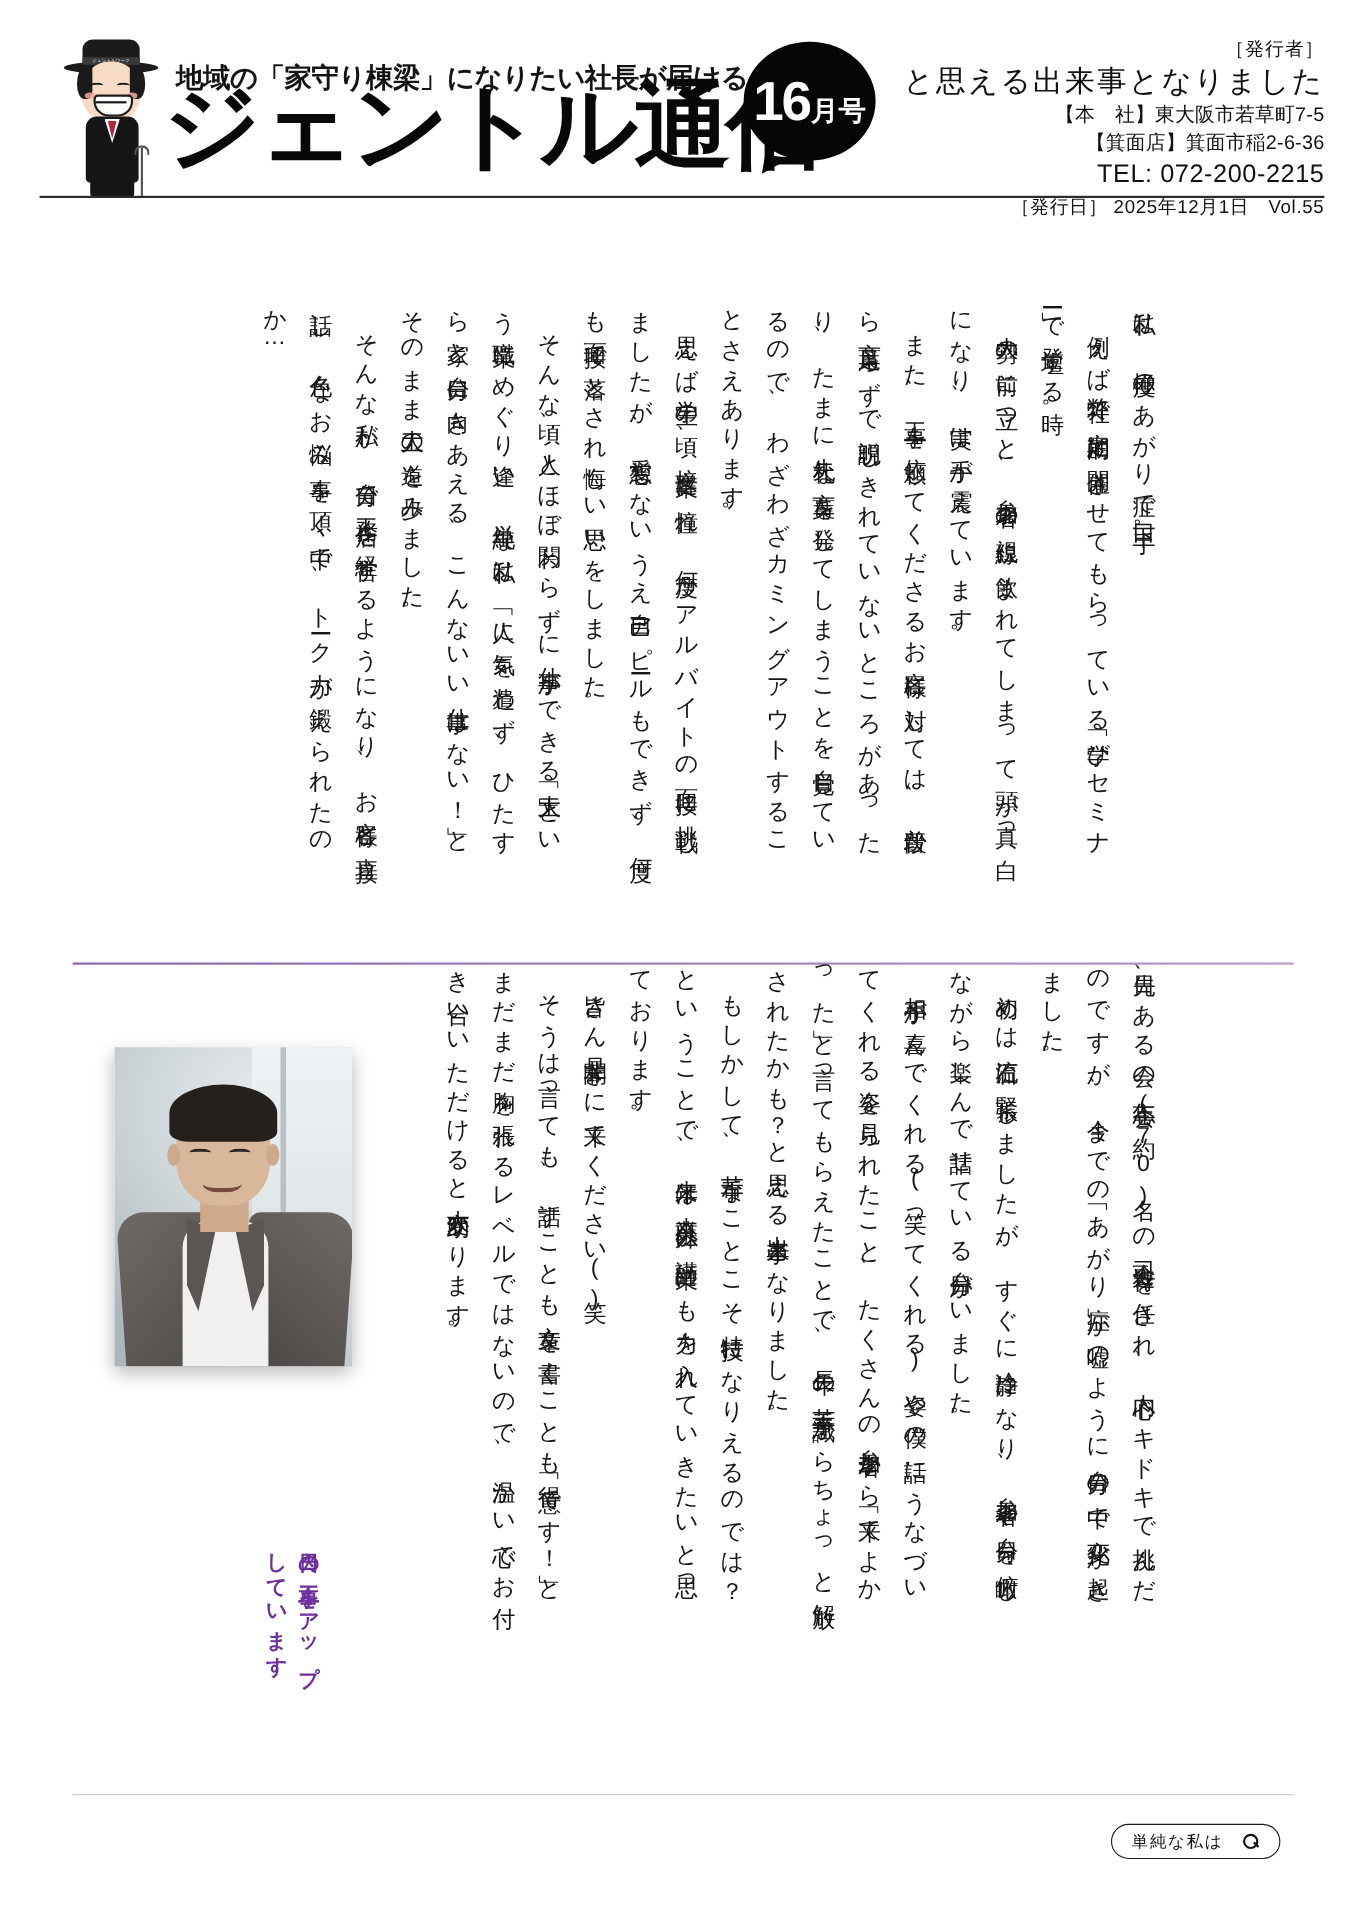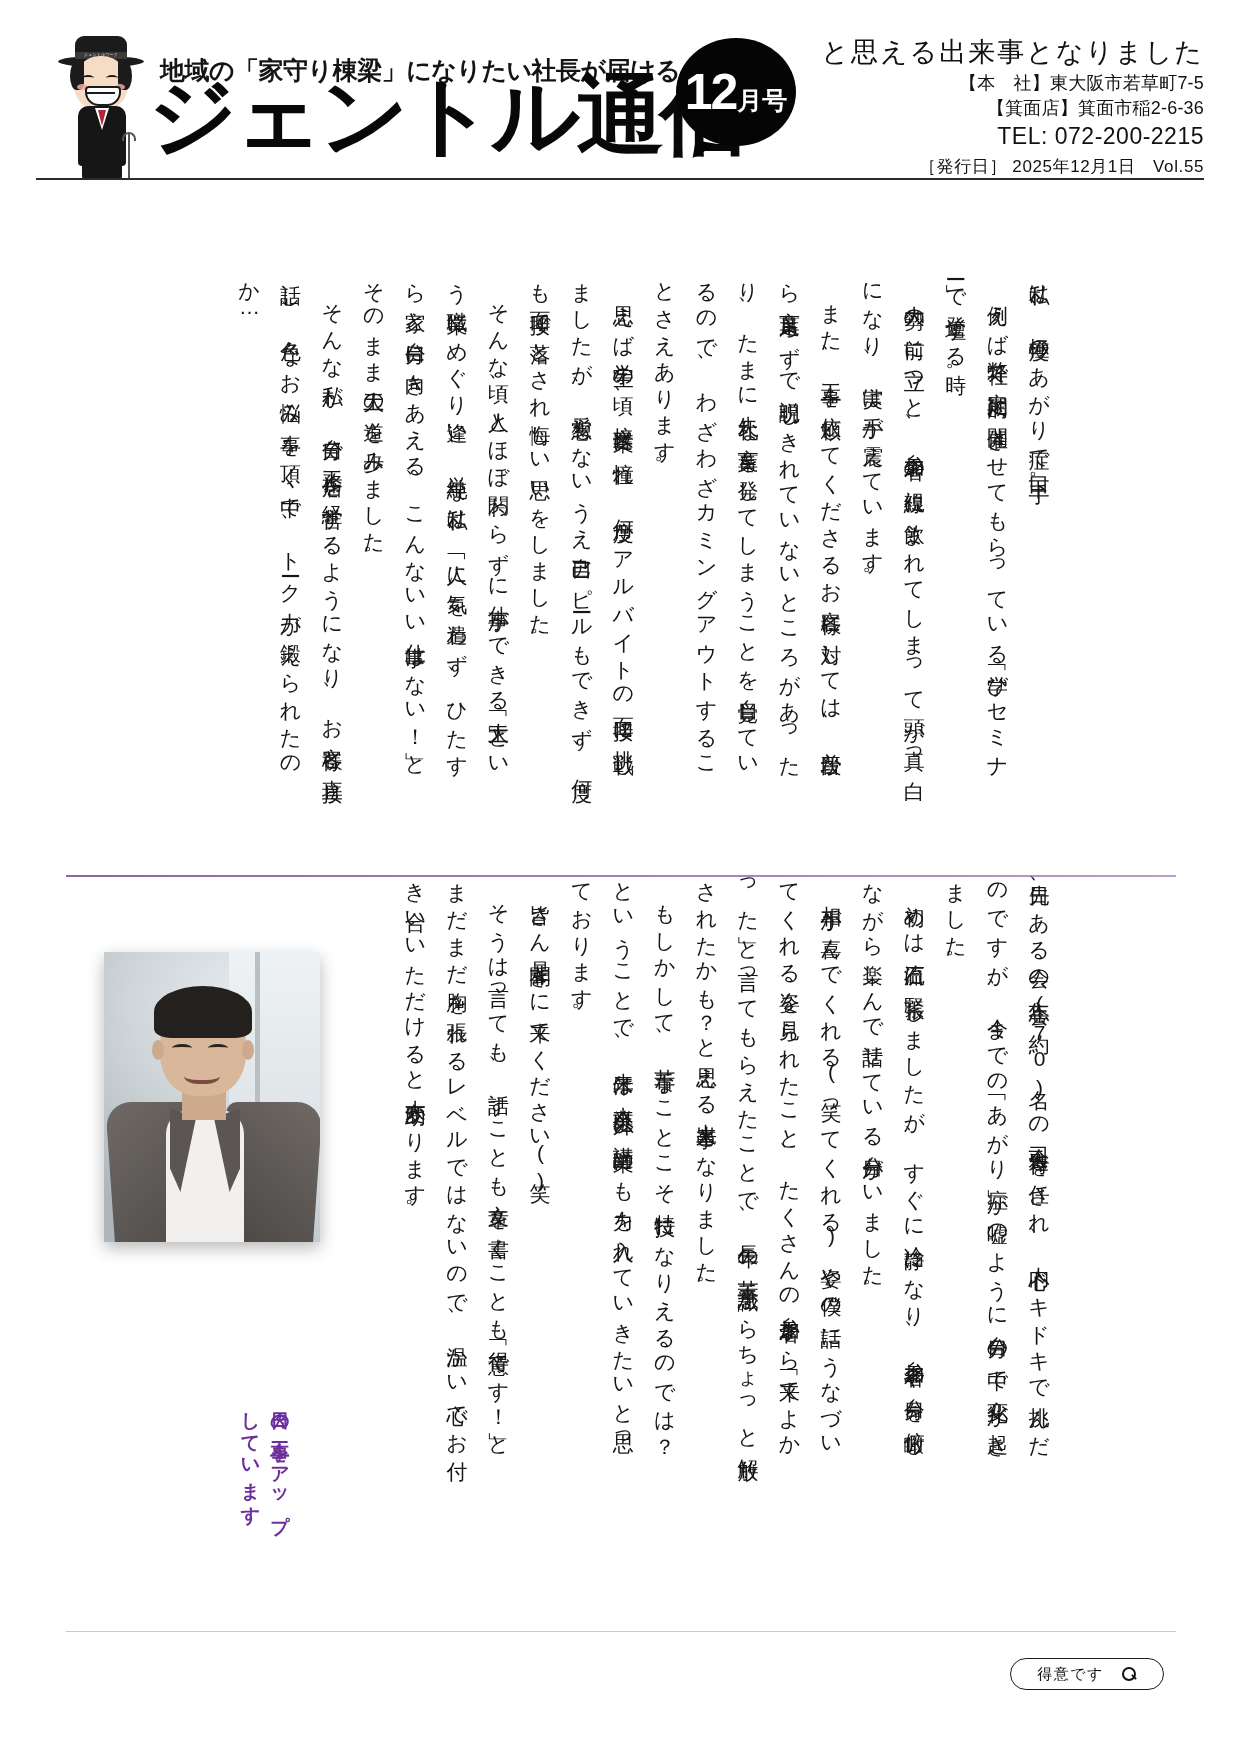--- a/index.html
+++ b/index.html
@@ -417,26 +417,27 @@
       <div class="legs"></div>
       <div class="cane-top"></div>
       <div class="cane"></div>
     </div>
 
     <div class="tagline">地域の「家守り棟梁」になりたい社長が届ける...</div>
     <div class="wordmark">ジェントル通信</div>
 
     <div class="issue-bubble">
       <span class="issue-inner">
-        <span class="issue-num">12</span>
+        <span class="issue-num">16</span>
         <span class="issue-suffix">月号</span>
       </span>
     </div>
 
     <div class="pubinfo">
+      <div class="pub-label">［発行者］</div>
       <div class="pub-company">と思える出来事となりました</div>
       <div class="pub-addr">【本　社】東大阪市若草町7-5</div>
       <div class="pub-addr">【箕面店】箕面市稲2-6-36</div>
       <div class="pub-tel">TEL: 072-200-2215</div>
       <div class="pub-date">［発行日］ 2025年12月1日　Vol.55</div>
     </div>
 
     <div class="mast-rule"></div>
   </div>
 
@@ -480,17 +481,17 @@
   </div>
 
   <div class="qr">
     <div class="qr-grid" id="qr-grid"><i></i><i></i><i></i><i></i><i></i><i></i><i></i><i style="background: rgb(255, 255, 255);"></i><i></i><i></i><i></i><i></i><i style="background: rgb(255, 255, 255);"></i><i style="background: rgb(255, 255, 255);"></i><i style="background: rgb(255, 255, 255);"></i><i style="background: rgb(255, 255, 255);"></i><i></i><i></i><i style="background: rgb(255, 255, 255);"></i><i></i><i></i><i style="background: rgb(255, 255, 255);"></i><i></i><i></i><i></i><i></i><i></i><i></i><i></i><i></i><i style="background: rgb(255, 255, 255);"></i><i style="background: rgb(255, 255, 255);"></i><i style="background: rgb(255, 255, 255);"></i><i style="background: rgb(255, 255, 255);"></i><i style="background: rgb(255, 255, 255);"></i><i></i><i style="background: rgb(255, 255, 255);"></i><i style="background: rgb(255, 255, 255);"></i><i style="background: rgb(255, 255, 255);"></i><i style="background: rgb(255, 255, 255);"></i><i></i><i></i><i style="background: rgb(255, 255, 255);"></i><i style="background: rgb(255, 255, 255);"></i><i></i><i style="background: rgb(255, 255, 255);"></i><i style="background: rgb(255, 255, 255);"></i><i></i><i></i><i></i><i style="background: rgb(255, 255, 255);"></i><i></i><i style="background: rgb(255, 255, 255);"></i><i style="background: rgb(255, 255, 255);"></i><i style="background: rgb(255, 255, 255);"></i><i style="background: rgb(255, 255, 255);"></i><i style="background: rgb(255, 255, 255);"></i><i></i><i></i><i style="background: rgb(255, 255, 255);"></i><i></i><i></i><i></i><i style="background: rgb(255, 255, 255);"></i><i></i><i style="background: rgb(255, 255, 255);"></i><i></i><i></i><i></i><i></i><i></i><i style="background: rgb(255, 255, 255);"></i><i></i><i style="background: rgb(255, 255, 255);"></i><i></i><i style="background: rgb(255, 255, 255);"></i><i style="background: rgb(255, 255, 255);"></i><i></i><i style="background: rgb(255, 255, 255);"></i><i style="background: rgb(255, 255, 255);"></i><i></i><i style="background: rgb(255, 255, 255);"></i><i></i><i></i><i></i><i style="background: rgb(255, 255, 255);"></i><i></i><i></i><i style="background: rgb(255, 255, 255);"></i><i></i><i></i><i></i><i style="background: rgb(255, 255, 255);"></i><i></i><i style="background: rgb(255, 255, 255);"></i><i></i><i></i><i></i><i></i><i></i><i></i><i style="background: rgb(255, 255, 255);"></i><i style="background: rgb(255, 255, 255);"></i><i style="background: rgb(255, 255, 255);"></i><i></i><i style="background: rgb(255, 255, 255);"></i><i style="background: rgb(255, 255, 255);"></i><i></i><i style="background: rgb(255, 255, 255);"></i><i></i><i style="background: rgb(255, 255, 255);"></i><i></i><i></i><i></i><i style="background: rgb(255, 255, 255);"></i><i></i><i></i><i style="background: rgb(255, 255, 255);"></i><i></i><i></i><i></i><i style="background: rgb(255, 255, 255);"></i><i></i><i style="background: rgb(255, 255, 255);"></i><i></i><i style="background: rgb(255, 255, 255);"></i><i></i><i></i><i style="background: rgb(255, 255, 255);"></i><i style="background: rgb(255, 255, 255);"></i><i></i><i></i><i></i><i></i><i style="background: rgb(255, 255, 255);"></i><i></i><i></i><i style="background: rgb(255, 255, 255);"></i><i></i><i style="background: rgb(255, 255, 255);"></i><i></i><i></i><i></i><i style="background: rgb(255, 255, 255);"></i><i></i><i></i><i style="background: rgb(255, 255, 255);"></i><i style="background: rgb(255, 255, 255);"></i><i style="background: rgb(255, 255, 255);"></i><i style="background: rgb(255, 255, 255);"></i><i style="background: rgb(255, 255, 255);"></i><i></i><i style="background: rgb(255, 255, 255);"></i><i></i><i style="background: rgb(255, 255, 255);"></i><i></i><i style="background: rgb(255, 255, 255);"></i><i></i><i style="background: rgb(255, 255, 255);"></i><i style="background: rgb(255, 255, 255);"></i><i></i><i style="background: rgb(255, 255, 255);"></i><i style="background: rgb(255, 255, 255);"></i><i></i><i style="background: rgb(255, 255, 255);"></i><i></i><i style="background: rgb(255, 255, 255);"></i><i></i><i style="background: rgb(255, 255, 255);"></i><i style="background: rgb(255, 255, 255);"></i><i style="background: rgb(255, 255, 255);"></i><i style="background: rgb(255, 255, 255);"></i><i style="background: rgb(255, 255, 255);"></i><i></i><i></i><i></i><i></i><i></i><i></i><i></i><i></i><i style="background: rgb(255, 255, 255);"></i><i></i><i style="background: rgb(255, 255, 255);"></i><i></i><i></i><i></i><i style="background: rgb(255, 255, 255);"></i><i style="background: rgb(255, 255, 255);"></i><i style="background: rgb(255, 255, 255);"></i><i style="background: rgb(255, 255, 255);"></i><i style="background: rgb(255, 255, 255);"></i><i style="background: rgb(255, 255, 255);"></i><i></i><i style="background: rgb(255, 255, 255);"></i><i style="background: rgb(255, 255, 255);"></i><i></i><i></i><i></i><i></i><i></i><i></i><i></i><i style="background: rgb(255, 255, 255);"></i><i style="background: rgb(255, 255, 255);"></i><i style="background: rgb(255, 255, 255);"></i><i style="background: rgb(255, 255, 255);"></i><i style="background: rgb(255, 255, 255);"></i><i style="background: rgb(255, 255, 255);"></i><i style="background: rgb(255, 255, 255);"></i><i style="background: rgb(255, 255, 255);"></i><i></i><i></i><i></i><i style="background: rgb(255, 255, 255);"></i><i style="background: rgb(255, 255, 255);"></i><i style="background: rgb(255, 255, 255);"></i><i></i><i style="background: rgb(255, 255, 255);"></i><i></i><i style="background: rgb(255, 255, 255);"></i><i style="background: rgb(255, 255, 255);"></i><i style="background: rgb(255, 255, 255);"></i><i style="background: rgb(255, 255, 255);"></i><i style="background: rgb(255, 255, 255);"></i><i style="background: rgb(255, 255, 255);"></i><i style="background: rgb(255, 255, 255);"></i><i style="background: rgb(255, 255, 255);"></i><i style="background: rgb(255, 255, 255);"></i><i style="background: rgb(255, 255, 255);"></i><i style="background: rgb(255, 255, 255);"></i><i style="background: rgb(255, 255, 255);"></i><i></i><i></i><i></i><i style="background: rgb(255, 255, 255);"></i><i style="background: rgb(255, 255, 255);"></i><i style="background: rgb(255, 255, 255);"></i><i></i><i></i><i style="background: rgb(255, 255, 255);"></i><i></i><i style="background: rgb(255, 255, 255);"></i><i style="background: rgb(255, 255, 255);"></i><i style="background: rgb(255, 255, 255);"></i><i style="background: rgb(255, 255, 255);"></i><i></i><i style="background: rgb(255, 255, 255);"></i><i></i><i style="background: rgb(255, 255, 255);"></i><i></i><i></i><i></i><i></i><i style="background: rgb(255, 255, 255);"></i><i style="background: rgb(255, 255, 255);"></i><i></i><i></i><i style="background: rgb(255, 255, 255);"></i><i></i><i></i><i style="background: rgb(255, 255, 255);"></i><i></i><i></i><i style="background: rgb(255, 255, 255);"></i><i></i><i></i><i></i><i></i><i style="background: rgb(255, 255, 255);"></i><i></i><i></i><i></i><i></i><i style="background: rgb(255, 255, 255);"></i><i style="background: rgb(255, 255, 255);"></i><i style="background: rgb(255, 255, 255);"></i><i></i><i style="background: rgb(255, 255, 255);"></i><i style="background: rgb(255, 255, 255);"></i><i></i><i style="background: rgb(255, 255, 255);"></i><i style="background: rgb(255, 255, 255);"></i><i style="background: rgb(255, 255, 255);"></i><i></i><i style="background: rgb(255, 255, 255);"></i><i></i><i></i><i style="background: rgb(255, 255, 255);"></i><i style="background: rgb(255, 255, 255);"></i><i style="background: rgb(255, 255, 255);"></i><i></i><i style="background: rgb(255, 255, 255);"></i><i></i><i style="background: rgb(255, 255, 255);"></i><i style="background: rgb(255, 255, 255);"></i><i></i><i style="background: rgb(255, 255, 255);"></i><i style="background: rgb(255, 255, 255);"></i><i style="background: rgb(255, 255, 255);"></i><i style="background: rgb(255, 255, 255);"></i><i style="background: rgb(255, 255, 255);"></i><i></i><i style="background: rgb(255, 255, 255);"></i><i style="background: rgb(255, 255, 255);"></i><i></i><i></i><i style="background: rgb(255, 255, 255);"></i><i style="background: rgb(255, 255, 255);"></i><i style="background: rgb(255, 255, 255);"></i><i></i><i style="background: rgb(255, 255, 255);"></i><i style="background: rgb(255, 255, 255);"></i><i style="background: rgb(255, 255, 255);"></i><i></i><i></i><i style="background: rgb(255, 255, 255);"></i><i style="background: rgb(255, 255, 255);"></i><i style="background: rgb(255, 255, 255);"></i><i style="background: rgb(255, 255, 255);"></i><i style="background: rgb(255, 255, 255);"></i><i style="background: rgb(255, 255, 255);"></i><i style="background: rgb(255, 255, 255);"></i><i style="background: rgb(255, 255, 255);"></i><i style="background: rgb(255, 255, 255);"></i><i style="background: rgb(255, 255, 255);"></i><i style="background: rgb(255, 255, 255);"></i><i></i><i style="background: rgb(255, 255, 255);"></i><i></i><i></i><i></i><i style="background: rgb(255, 255, 255);"></i><i style="background: rgb(255, 255, 255);"></i><i style="background: rgb(255, 255, 255);"></i><i style="background: rgb(255, 255, 255);"></i><i style="background: rgb(255, 255, 255);"></i><i style="background: rgb(255, 255, 255);"></i><i></i><i></i><i></i><i style="background: rgb(255, 255, 255);"></i><i></i><i></i><i></i><i></i><i></i><i style="background: rgb(255, 255, 255);"></i><i style="background: rgb(255, 255, 255);"></i><i style="background: rgb(255, 255, 255);"></i><i style="background: rgb(255, 255, 255);"></i><i style="background: rgb(255, 255, 255);"></i><i></i><i style="background: rgb(255, 255, 255);"></i><i style="background: rgb(255, 255, 255);"></i><i></i><i style="background: rgb(255, 255, 255);"></i><i></i><i style="background: rgb(255, 255, 255);"></i><i style="background: rgb(255, 255, 255);"></i><i style="background: rgb(255, 255, 255);"></i><i style="background: rgb(255, 255, 255);"></i><i style="background: rgb(255, 255, 255);"></i><i></i><i></i><i></i><i style="background: rgb(255, 255, 255);"></i><i style="background: rgb(255, 255, 255);"></i><i style="background: rgb(255, 255, 255);"></i><i style="background: rgb(255, 255, 255);"></i><i></i><i></i><i></i><i></i><i style="background: rgb(255, 255, 255);"></i><i style="background: rgb(255, 255, 255);"></i><i style="background: rgb(255, 255, 255);"></i><i></i><i></i><i></i><i></i><i></i><i></i><i style="background: rgb(255, 255, 255);"></i><i></i><i style="background: rgb(255, 255, 255);"></i><i></i><i style="background: rgb(255, 255, 255);"></i><i style="background: rgb(255, 255, 255);"></i><i></i><i></i><i style="background: rgb(255, 255, 255);"></i><i style="background: rgb(255, 255, 255);"></i><i style="background: rgb(255, 255, 255);"></i><i></i><i style="background: rgb(255, 255, 255);"></i><i></i><i></i><i style="background: rgb(255, 255, 255);"></i><i></i><i></i><i></i><i></i><i style="background: rgb(255, 255, 255);"></i><i></i><i style="background: rgb(255, 255, 255);"></i><i></i><i style="background: rgb(255, 255, 255);"></i><i></i><i></i><i style="background: rgb(255, 255, 255);"></i><i></i><i style="background: rgb(255, 255, 255);"></i><i></i><i style="background: rgb(255, 255, 255);"></i><i></i><i style="background: rgb(255, 255, 255);"></i><i style="background: rgb(255, 255, 255);"></i><i></i><i style="background: rgb(255, 255, 255);"></i><i></i><i style="background: rgb(255, 255, 255);"></i><i></i><i style="background: rgb(255, 255, 255);"></i><i style="background: rgb(255, 255, 255);"></i><i style="background: rgb(255, 255, 255);"></i><i></i><i style="background: rgb(255, 255, 255);"></i><i></i><i style="background: rgb(255, 255, 255);"></i><i></i><i style="background: rgb(255, 255, 255);"></i><i></i><i style="background: rgb(255, 255, 255);"></i><i style="background: rgb(255, 255, 255);"></i><i style="background: rgb(255, 255, 255);"></i><i></i><i></i><i style="background: rgb(255, 255, 255);"></i><i></i><i></i><i></i><i style="background: rgb(255, 255, 255);"></i><i></i><i style="background: rgb(255, 255, 255);"></i><i></i><i></i><i style="background: rgb(255, 255, 255);"></i><i style="background: rgb(255, 255, 255);"></i><i></i><i></i><i style="background: rgb(255, 255, 255);"></i><i style="background: rgb(255, 255, 255);"></i><i style="background: rgb(255, 255, 255);"></i><i style="background: rgb(255, 255, 255);"></i><i></i><i></i><i></i><i style="background: rgb(255, 255, 255);"></i><i style="background: rgb(255, 255, 255);"></i><i style="background: rgb(255, 255, 255);"></i><i style="background: rgb(255, 255, 255);"></i><i></i><i style="background: rgb(255, 255, 255);"></i><i></i><i></i><i></i><i style="background: rgb(255, 255, 255);"></i><i></i><i></i><i></i><i></i><i></i><i style="background: rgb(255, 255, 255);"></i><i></i><i style="background: rgb(255, 255, 255);"></i><i></i><i style="background: rgb(255, 255, 255);"></i><i style="background: rgb(255, 255, 255);"></i><i style="background: rgb(255, 255, 255);"></i><i style="background: rgb(255, 255, 255);"></i><i style="background: rgb(255, 255, 255);"></i><i></i><i style="background: rgb(255, 255, 255);"></i><i style="background: rgb(255, 255, 255);"></i><i></i><i></i><i></i><i style="background: rgb(255, 255, 255);"></i><i></i><i style="background: rgb(255, 255, 255);"></i><i></i><i style="background: rgb(255, 255, 255);"></i><i></i><i></i><i></i><i style="background: rgb(255, 255, 255);"></i><i style="background: rgb(255, 255, 255);"></i><i></i><i style="background: rgb(255, 255, 255);"></i><i style="background: rgb(255, 255, 255);"></i><i></i><i></i><i style="background: rgb(255, 255, 255);"></i><i style="background: rgb(255, 255, 255);"></i><i style="background: rgb(255, 255, 255);"></i><i style="background: rgb(255, 255, 255);"></i><i></i><i style="background: rgb(255, 255, 255);"></i><i style="background: rgb(255, 255, 255);"></i><i></i><i style="background: rgb(255, 255, 255);"></i><i style="background: rgb(255, 255, 255);"></i><i style="background: rgb(255, 255, 255);"></i><i></i><i></i><i style="background: rgb(255, 255, 255);"></i><i></i><i></i><i></i><i style="background: rgb(255, 255, 255);"></i><i></i><i></i><i></i><i></i><i style="background: rgb(255, 255, 255);"></i><i style="background: rgb(255, 255, 255);"></i><i style="background: rgb(255, 255, 255);"></i><i></i><i></i><i></i><i style="background: rgb(255, 255, 255);"></i><i></i><i></i><i style="background: rgb(255, 255, 255);"></i><i></i><i></i><i></i><i style="background: rgb(255, 255, 255);"></i><i style="background: rgb(255, 255, 255);"></i><i style="background: rgb(255, 255, 255);"></i><i></i><i style="background: rgb(255, 255, 255);"></i><i></i><i style="background: rgb(255, 255, 255);"></i><i style="background: rgb(255, 255, 255);"></i><i></i><i></i><i style="background: rgb(255, 255, 255);"></i><i style="background: rgb(255, 255, 255);"></i><i style="background: rgb(255, 255, 255);"></i><i></i><i style="background: rgb(255, 255, 255);"></i><i style="background: rgb(255, 255, 255);"></i><i style="background: rgb(255, 255, 255);"></i><i></i><i style="background: rgb(255, 255, 255);"></i><i style="background: rgb(255, 255, 255);"></i><i style="background: rgb(255, 255, 255);"></i><i style="background: rgb(255, 255, 255);"></i><i style="background: rgb(255, 255, 255);"></i><i></i><i></i><i style="background: rgb(255, 255, 255);"></i><i style="background: rgb(255, 255, 255);"></i><i></i><i></i><i></i><i style="background: rgb(255, 255, 255);"></i><i style="background: rgb(255, 255, 255);"></i><i style="background: rgb(255, 255, 255);"></i><i></i><i style="background: rgb(255, 255, 255);"></i><i></i><i style="background: rgb(255, 255, 255);"></i><i></i><i></i><i></i><i style="background: rgb(255, 255, 255);"></i><i style="background: rgb(255, 255, 255);"></i><i></i><i style="background: rgb(255, 255, 255);"></i><i style="background: rgb(255, 255, 255);"></i><i></i><i style="background: rgb(255, 255, 255);"></i><i></i><i></i><i></i><i style="background: rgb(255, 255, 255);"></i><i></i><i></i><i style="background: rgb(255, 255, 255);"></i><i style="background: rgb(255, 255, 255);"></i><i></i><i></i><i></i><i></i><i style="background: rgb(255, 255, 255);"></i><i></i><i style="background: rgb(255, 255, 255);"></i><i style="background: rgb(255, 255, 255);"></i><i style="background: rgb(255, 255, 255);"></i><i></i><i style="background: rgb(255, 255, 255);"></i><i style="background: rgb(255, 255, 255);"></i><i></i><i style="background: rgb(255, 255, 255);"></i><i style="background: rgb(255, 255, 255);"></i><i></i><i style="background: rgb(255, 255, 255);"></i><i style="background: rgb(255, 255, 255);"></i><i style="background: rgb(255, 255, 255);"></i><i style="background: rgb(255, 255, 255);"></i><i style="background: rgb(255, 255, 255);"></i><i style="background: rgb(255, 255, 255);"></i><i style="background: rgb(255, 255, 255);"></i><i style="background: rgb(255, 255, 255);"></i><i></i><i style="background: rgb(255, 255, 255);"></i><i style="background: rgb(255, 255, 255);"></i><i></i><i style="background: rgb(255, 255, 255);"></i><i></i><i></i><i></i><i></i><i></i><i style="background: rgb(255, 255, 255);"></i><i style="background: rgb(255, 255, 255);"></i><i></i><i></i><i></i><i></i><i style="background: rgb(255, 255, 255);"></i><i></i><i style="background: rgb(255, 255, 255);"></i><i></i><i style="background: rgb(255, 255, 255);"></i><i></i><i></i><i></i><i></i><i></i><i></i><i></i><i style="background: rgb(255, 255, 255);"></i><i></i><i style="background: rgb(255, 255, 255);"></i><i style="background: rgb(255, 255, 255);"></i><i style="background: rgb(255, 255, 255);"></i><i style="background: rgb(255, 255, 255);"></i><i style="background: rgb(255, 255, 255);"></i><i></i><i style="background: rgb(255, 255, 255);"></i><i style="background: rgb(255, 255, 255);"></i><i style="background: rgb(255, 255, 255);"></i><i></i><i style="background: rgb(255, 255, 255);"></i><i></i><i></i><i></i><i></i><i style="background: rgb(255, 255, 255);"></i><i></i><i></i><i style="background: rgb(255, 255, 255);"></i><i style="background: rgb(255, 255, 255);"></i><i></i><i style="background: rgb(255, 255, 255);"></i><i style="background: rgb(255, 255, 255);"></i><i style="background: rgb(255, 255, 255);"></i><i style="background: rgb(255, 255, 255);"></i><i style="background: rgb(255, 255, 255);"></i><i></i><i style="background: rgb(255, 255, 255);"></i><i style="background: rgb(255, 255, 255);"></i><i></i><i></i><i></i><i style="background: rgb(255, 255, 255);"></i><i></i><i></i><i style="background: rgb(255, 255, 255);"></i><i style="background: rgb(255, 255, 255);"></i><i></i><i></i><i style="background: rgb(255, 255, 255);"></i><i></i><i></i><i></i><i style="background: rgb(255, 255, 255);"></i><i style="background: rgb(255, 255, 255);"></i><i style="background: rgb(255, 255, 255);"></i><i></i><i></i><i style="background: rgb(255, 255, 255);"></i><i></i><i style="background: rgb(255, 255, 255);"></i><i></i><i></i><i></i><i style="background: rgb(255, 255, 255);"></i><i></i><i style="background: rgb(255, 255, 255);"></i><i style="background: rgb(255, 255, 255);"></i><i style="background: rgb(255, 255, 255);"></i><i></i><i style="background: rgb(255, 255, 255);"></i><i style="background: rgb(255, 255, 255);"></i><i style="background: rgb(255, 255, 255);"></i><i></i><i style="background: rgb(255, 255, 255);"></i><i></i><i></i><i style="background: rgb(255, 255, 255);"></i><i></i><i style="background: rgb(255, 255, 255);"></i><i style="background: rgb(255, 255, 255);"></i><i style="background: rgb(255, 255, 255);"></i><i style="background: rgb(255, 255, 255);"></i><i style="background: rgb(255, 255, 255);"></i><i style="background: rgb(255, 255, 255);"></i><i></i><i style="background: rgb(255, 255, 255);"></i><i style="background: rgb(255, 255, 255);"></i><i></i><i style="background: rgb(255, 255, 255);"></i><i></i><i></i><i></i><i style="background: rgb(255, 255, 255);"></i><i></i><i style="background: rgb(255, 255, 255);"></i><i></i><i style="background: rgb(255, 255, 255);"></i><i style="background: rgb(255, 255, 255);"></i><i></i><i style="background: rgb(255, 255, 255);"></i><i style="background: rgb(255, 255, 255);"></i><i></i><i style="background: rgb(255, 255, 255);"></i><i></i><i style="background: rgb(255, 255, 255);"></i><i style="background: rgb(255, 255, 255);"></i><i style="background: rgb(255, 255, 255);"></i><i></i><i></i><i style="background: rgb(255, 255, 255);"></i><i></i><i></i><i style="background: rgb(255, 255, 255);"></i><i style="background: rgb(255, 255, 255);"></i><i></i><i style="background: rgb(255, 255, 255);"></i><i></i><i style="background: rgb(255, 255, 255);"></i><i></i><i></i><i></i><i style="background: rgb(255, 255, 255);"></i><i></i><i style="background: rgb(255, 255, 255);"></i><i style="background: rgb(255, 255, 255);"></i><i></i><i style="background: rgb(255, 255, 255);"></i><i style="background: rgb(255, 255, 255);"></i><i></i><i style="background: rgb(255, 255, 255);"></i><i></i><i style="background: rgb(255, 255, 255);"></i><i></i><i style="background: rgb(255, 255, 255);"></i><i></i><i style="background: rgb(255, 255, 255);"></i><i style="background: rgb(255, 255, 255);"></i><i style="background: rgb(255, 255, 255);"></i><i></i><i style="background: rgb(255, 255, 255);"></i><i style="background: rgb(255, 255, 255);"></i><i style="background: rgb(255, 255, 255);"></i><i style="background: rgb(255, 255, 255);"></i><i style="background: rgb(255, 255, 255);"></i><i></i><i></i><i style="background: rgb(255, 255, 255);"></i><i style="background: rgb(255, 255, 255);"></i><i style="background: rgb(255, 255, 255);"></i><i style="background: rgb(255, 255, 255);"></i><i style="background: rgb(255, 255, 255);"></i><i></i><i style="background: rgb(255, 255, 255);"></i><i></i><i></i><i></i><i style="background: rgb(255, 255, 255);"></i><i style="background: rgb(255, 255, 255);"></i><i></i><i style="background: rgb(255, 255, 255);"></i><i style="background: rgb(255, 255, 255);"></i><i></i><i></i><i style="background: rgb(255, 255, 255);"></i><i style="background: rgb(255, 255, 255);"></i><i style="background: rgb(255, 255, 255);"></i><i style="background: rgb(255, 255, 255);"></i><i></i><i style="background: rgb(255, 255, 255);"></i><i style="background: rgb(255, 255, 255);"></i><i style="background: rgb(255, 255, 255);"></i><i></i><i></i><i style="background: rgb(255, 255, 255);"></i><i></i><i></i><i></i><i></i><i></i><i></i><i></i><i style="background: rgb(255, 255, 255);"></i><i></i><i style="background: rgb(255, 255, 255);"></i><i style="background: rgb(255, 255, 255);"></i><i></i><i style="background: rgb(255, 255, 255);"></i><i></i><i></i><i></i><i style="background: rgb(255, 255, 255);"></i><i></i><i></i><i></i><i style="background: rgb(255, 255, 255);"></i><i></i><i></i><i></i><i style="background: rgb(255, 255, 255);"></i><i style="background: rgb(255, 255, 255);"></i><i style="background: rgb(255, 255, 255);"></i><i style="background: rgb(255, 255, 255);"></i><i style="background: rgb(255, 255, 255);"></i></div>
   </div>
 
   <div class="qr-caption">日々の工事をアップしています</div>
 
   <div class="footer-rule"></div>
   <div class="footer-badge">
-    <span class="badge-label">得意です</span>
+    <span class="badge-label">単純な私は</span>
     <span class="search-icon"></span>
   </div>
 
 </div>
 
 </body></html>

